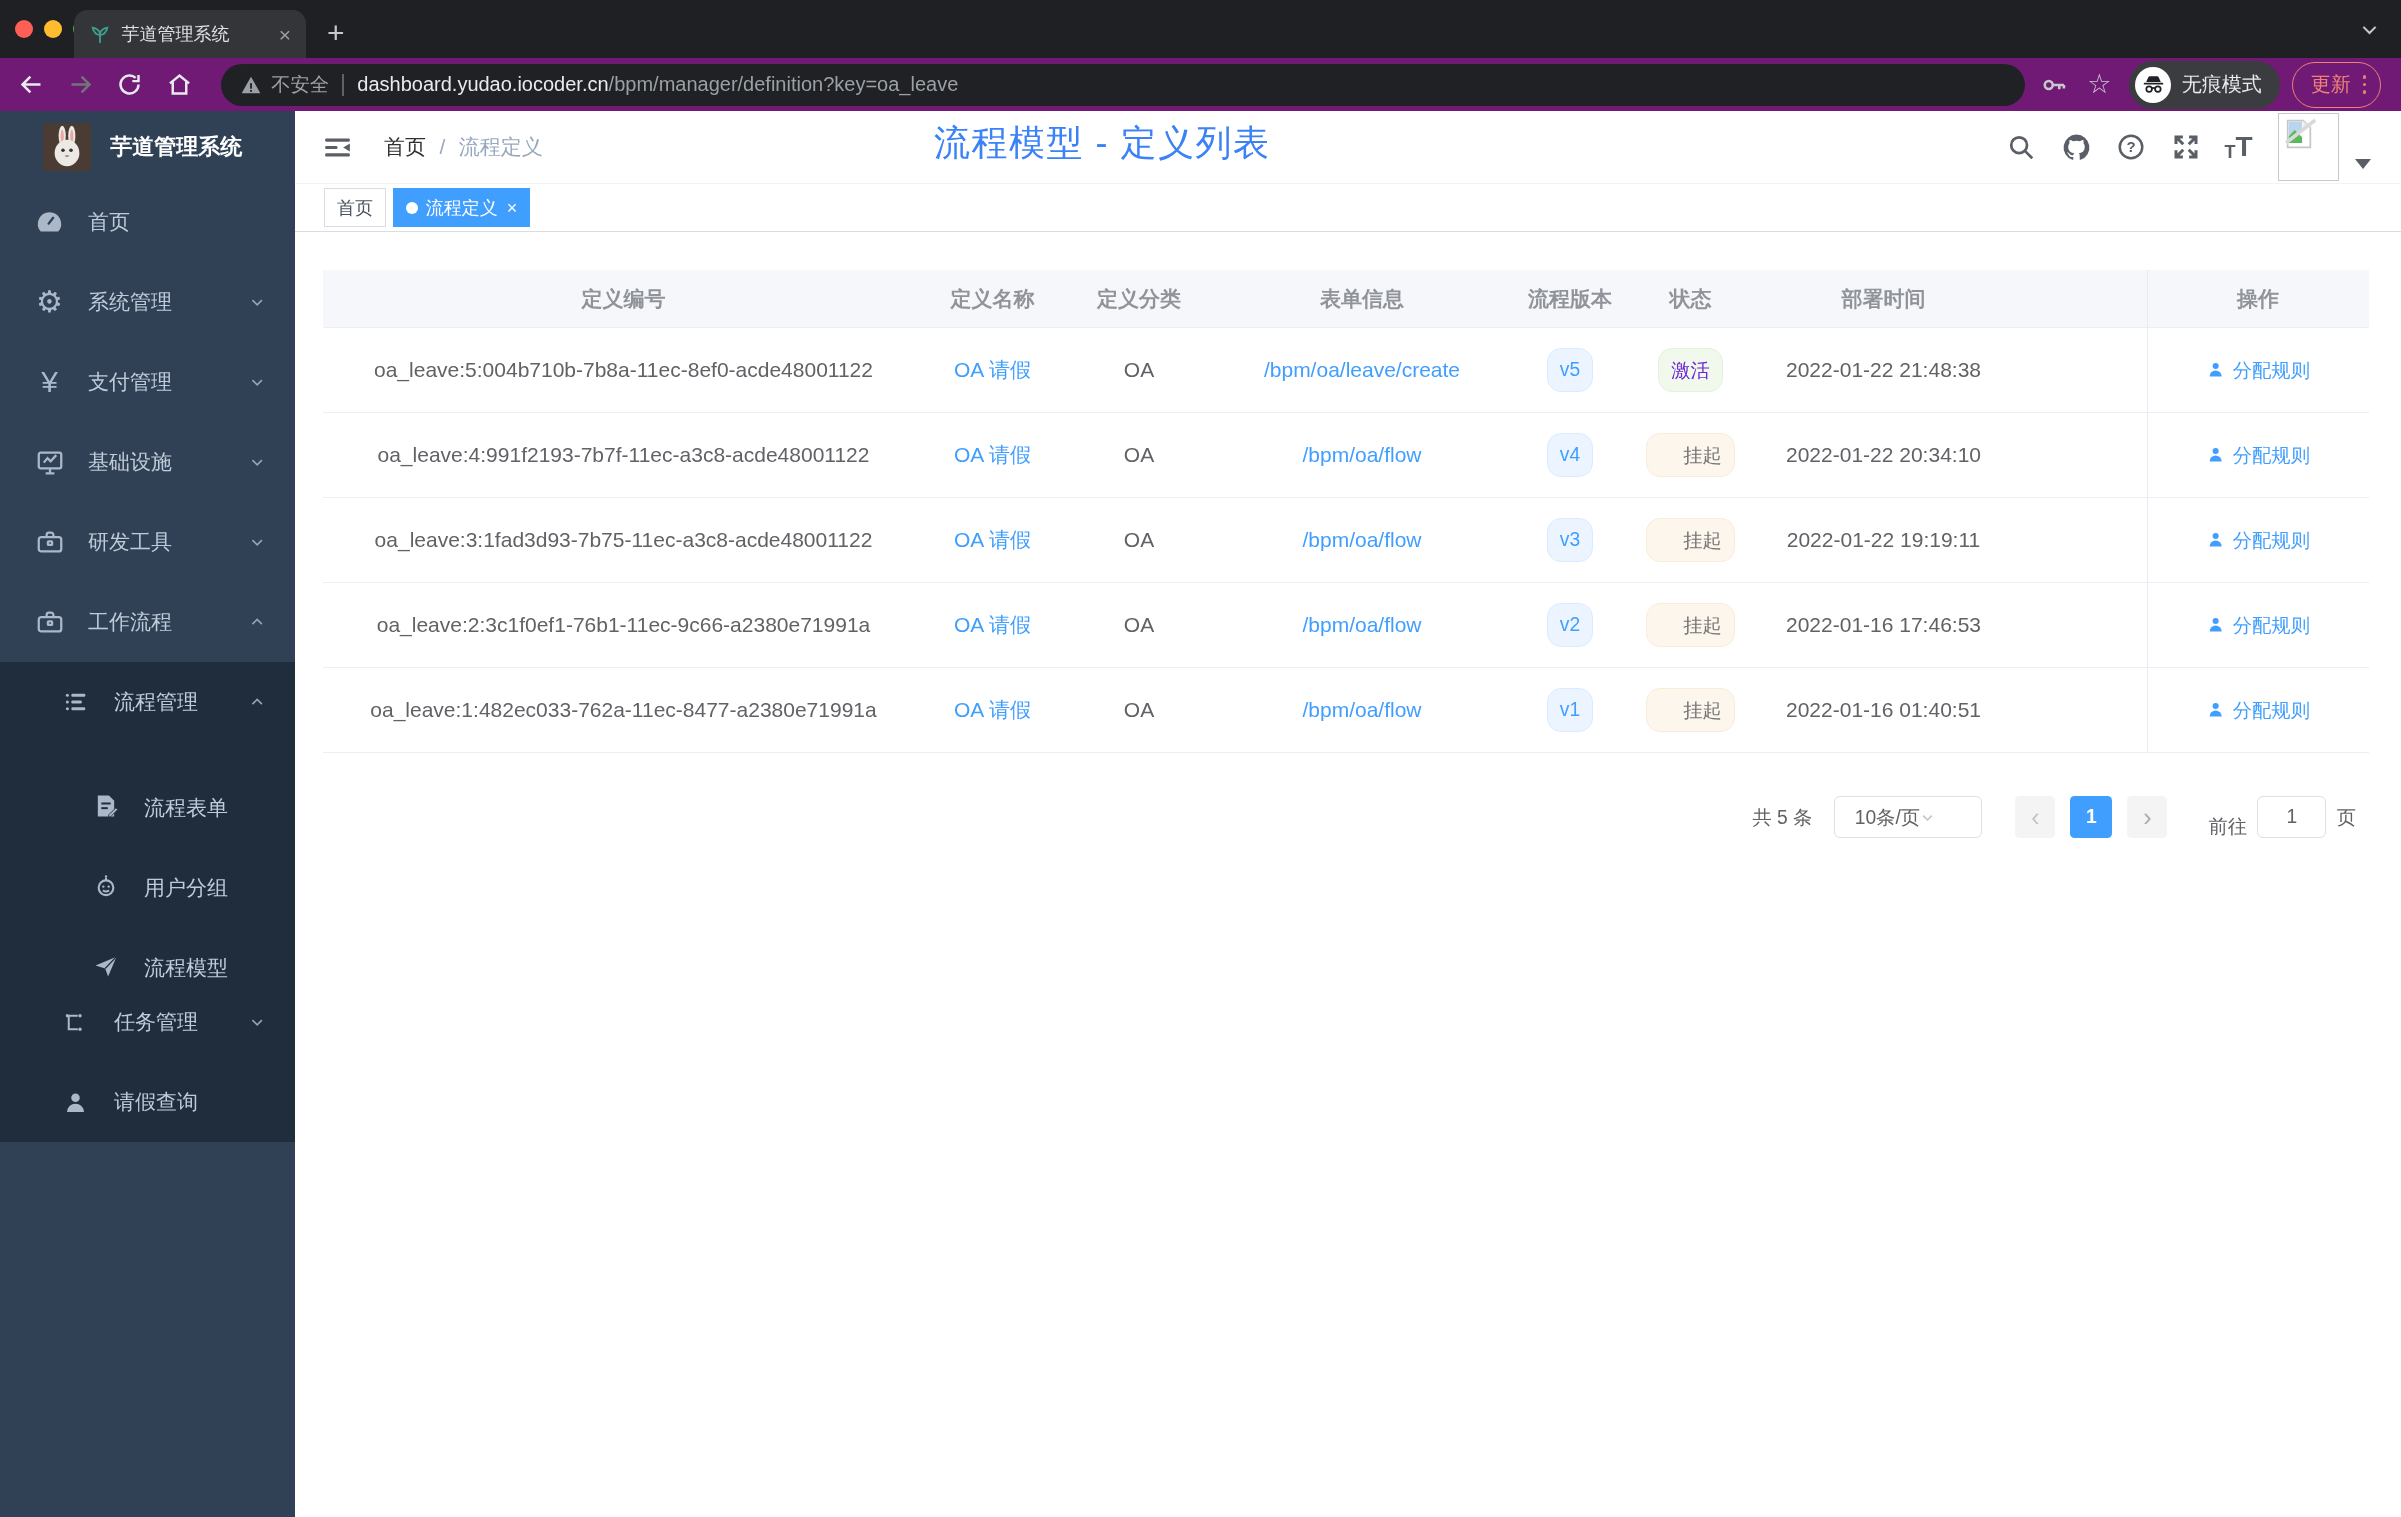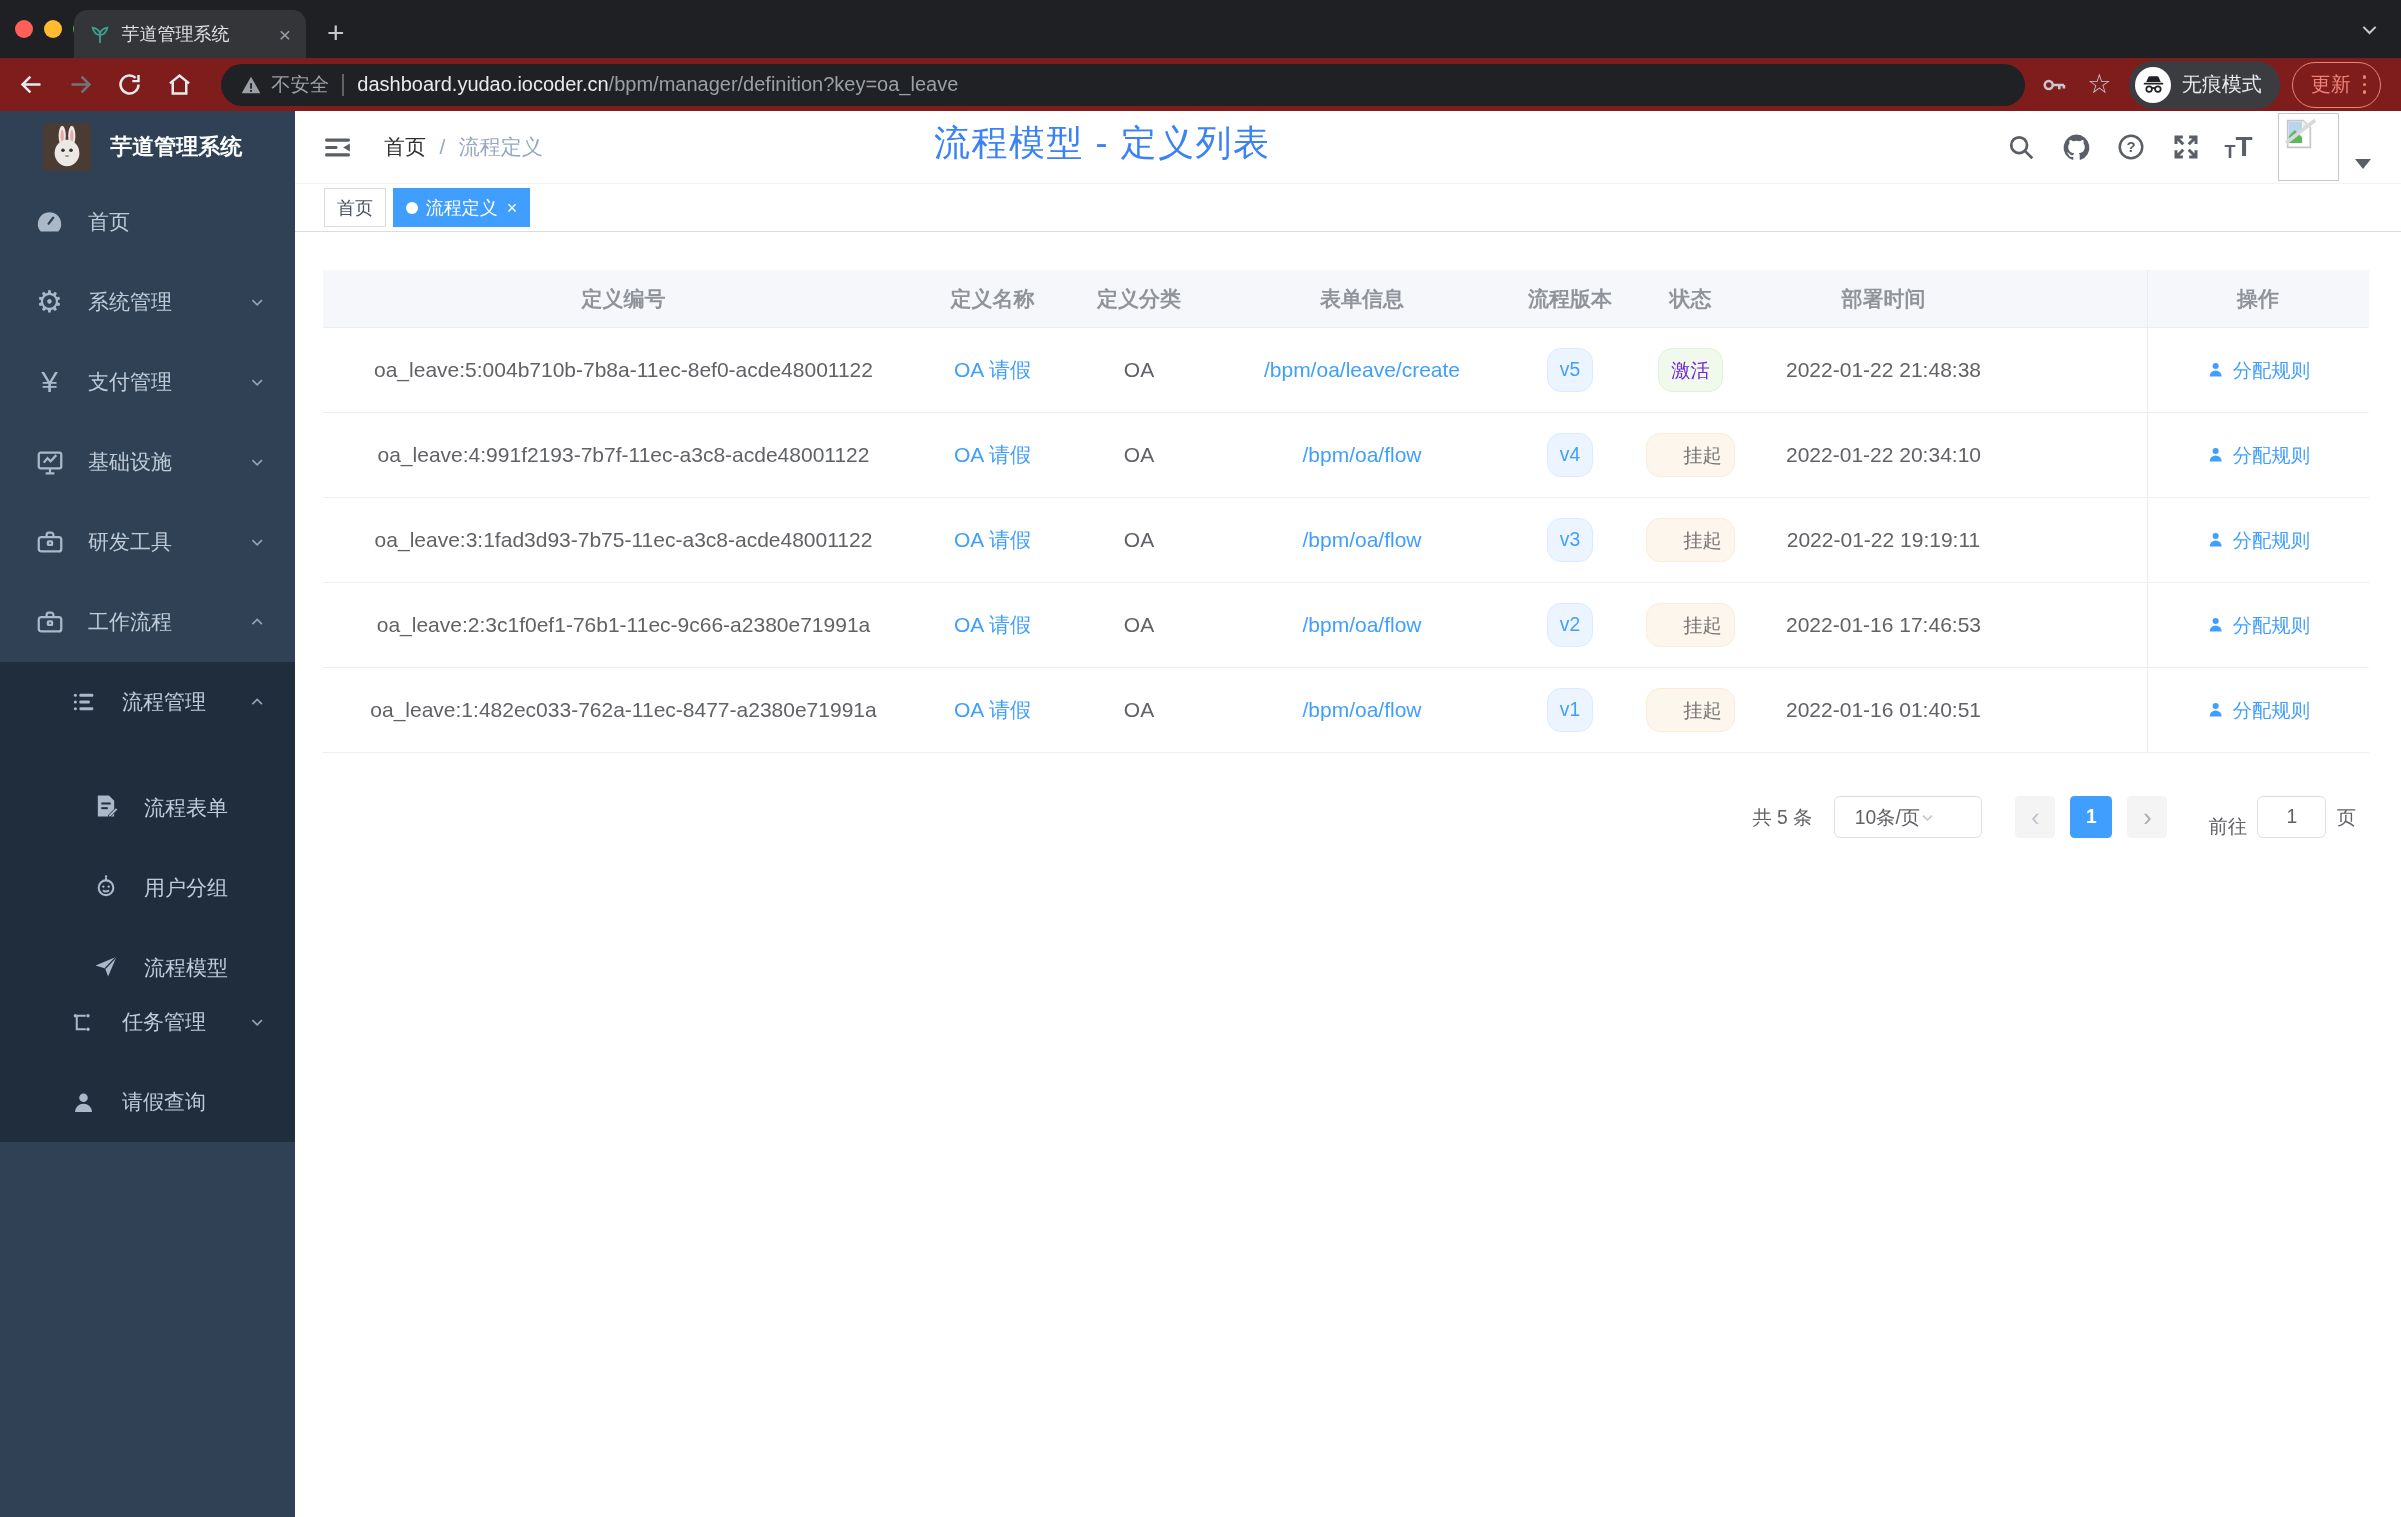--- a/index.html
+++ b/index.html
@@ -12,21 +12,21 @@
   .traffic { display:flex; gap:11px; margin-left:15px; }
   .traffic i { width:18px; height:18px; border-radius:50%; display:block; }
   .light-red { background:#ff5f57; } .light-yellow { background:#febc2e; } .light-green { background:#28c840; }
   .browser-tab { position:absolute; left:74px; top:10.4px; width:232px; height:48px; background:#343538; border-radius:13.4px 13.4px 0 0; display:flex; align-items:center; padding:0 15px; }
   .favicon { width:22px; height:22px; margin-right:10.4px; flex:none; }
   .tab-title { color:#dfe1e5; font-size:18px; white-space:nowrap; overflow:hidden; flex:1; }
   .tab-close { color:#9aa0a6; font-size:21px; margin-left:9px; line-height:1; }
   .newtab-btn { position:absolute; left:327px; top:18px; color:#c6c8ca; font-size:30px; line-height:30px; }
   .strip-caret { position:absolute; right:21px; top:19.3px; color:#c6c8ca; }
 
-  #toolbar { position:absolute; left:0; top:58px; width:100%; height:53px; background:#7f1d1d; display:flex; align-items:center; padding:0 12px 0 16.3px; }
+  #toolbar { position:absolute; left:0; top:58px; width:100%; height:53px; background:#701a75; display:flex; align-items:center; padding:0 12px 0 16.3px; }
   .navbtn { width:30px; height:30px; display:flex; align-items:center; justify-content:center; color:#e8eaed; margin-right:19.3px; flex:none; }
   .navbtn.disabled { color:#71757a; }
   .urlbar { width:1804px; height:42px; border-radius:21px; background:#202124; display:flex; align-items:center; padding:0 19.3px; margin-left:7.4px; flex:none; }
   .warn-ic { color:#9aa0a6; margin-right:9px; }
   .notsecure { color:#9aa0a6; font-size:19.3px; white-space:nowrap; }
   .url-sep { width:1.5px; height:22px; background:#5f6368; margin:0 13.4px; flex:none; }
   .url-host { color:#e8eaed; font-size:20px; white-space:nowrap; }
   .url-path { color:#9aa0a6; font-size:20px; white-space:nowrap; }
   .key-ic { color:#c7c9cc; margin-left:15px; flex:none; }
   .star-ic { color:#c7c9cc; font-size:27px; margin-left:19.3px; flex:none; line-height:1; }
@@ -41,21 +41,21 @@
   
   #sidebar { position:absolute; left:0; top:111px; width:295px; bottom:0; background:#304156; overflow:hidden; }
   .logo-row { height:71px; display:flex; align-items:center; padding-left:43px; }
   .logo-img { width:48px; height:48px; border-radius:4.5px; overflow:hidden; flex:none; }
   .logo-title { color:#fff; font-size:22px; font-weight:bold; margin-left:19.3px; white-space:nowrap; }
   .menu-item { height:80px; display:flex; align-items:center; padding:0 30px 0 33px; color:#bfcbd9; font-size:21px; cursor:pointer; }
   .menu-item .mi-icon { width:33px; height:33px; color:#aab8c9; margin-right:22px; flex:none; display:flex; align-items:center; justify-content:center; font-size:30px; line-height:1; }
   .menu-item .mi-label { flex:1; white-space:nowrap; }
   .menu-item .mi-chev { color:#97a3b5; flex:none; }
   .submenu { background:#1f2d3d; }
-  .lvl2 { padding-left:59px;margin-left:8px; }
+  .lvl2 { padding-left:59px; }
   .lvl3 { padding-left:89px;align-items:flex-end; }
 
   
   #navbar { position:absolute; left:295px; top:111px; right:0; height:73px; background:#fff; display:flex; align-items:center; border-bottom:0.7px solid #f4f4f4; }
   .hamburger { color:#5a5e66; margin-left:27px; flex:none; }
   .breadcrumb { display:flex; align-items:center; margin-left:31px; font-size:21px; white-space:nowrap; }
   .bc-home { color:#303133; }
   .bc-sep { color:#97a8be; margin:0 13.4px; }
   .bc-current { color:#97a8be; }
   .nav-right { margin-left:auto; display:flex; align-items:center; padding-right:30px; }

